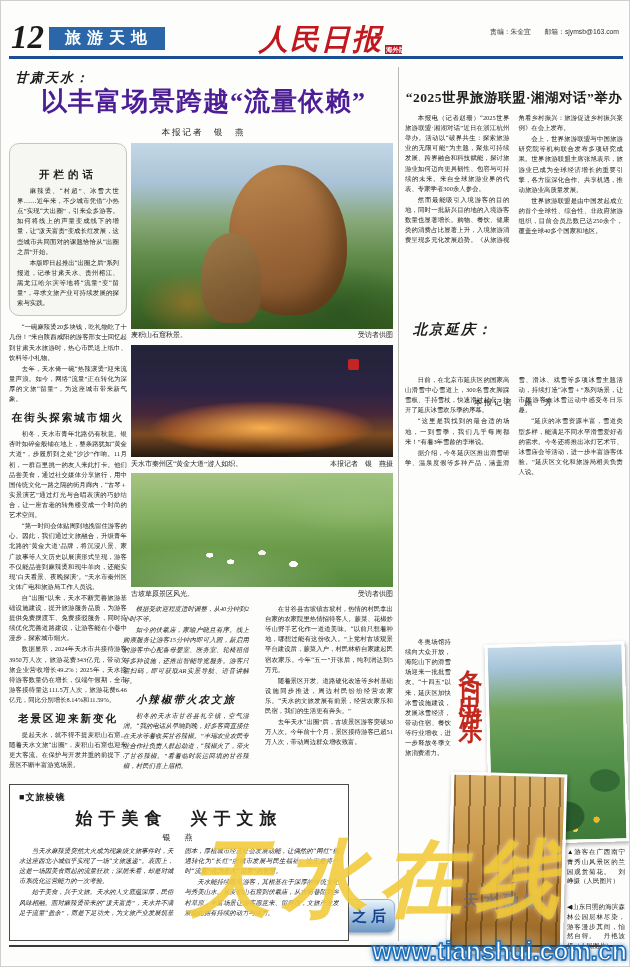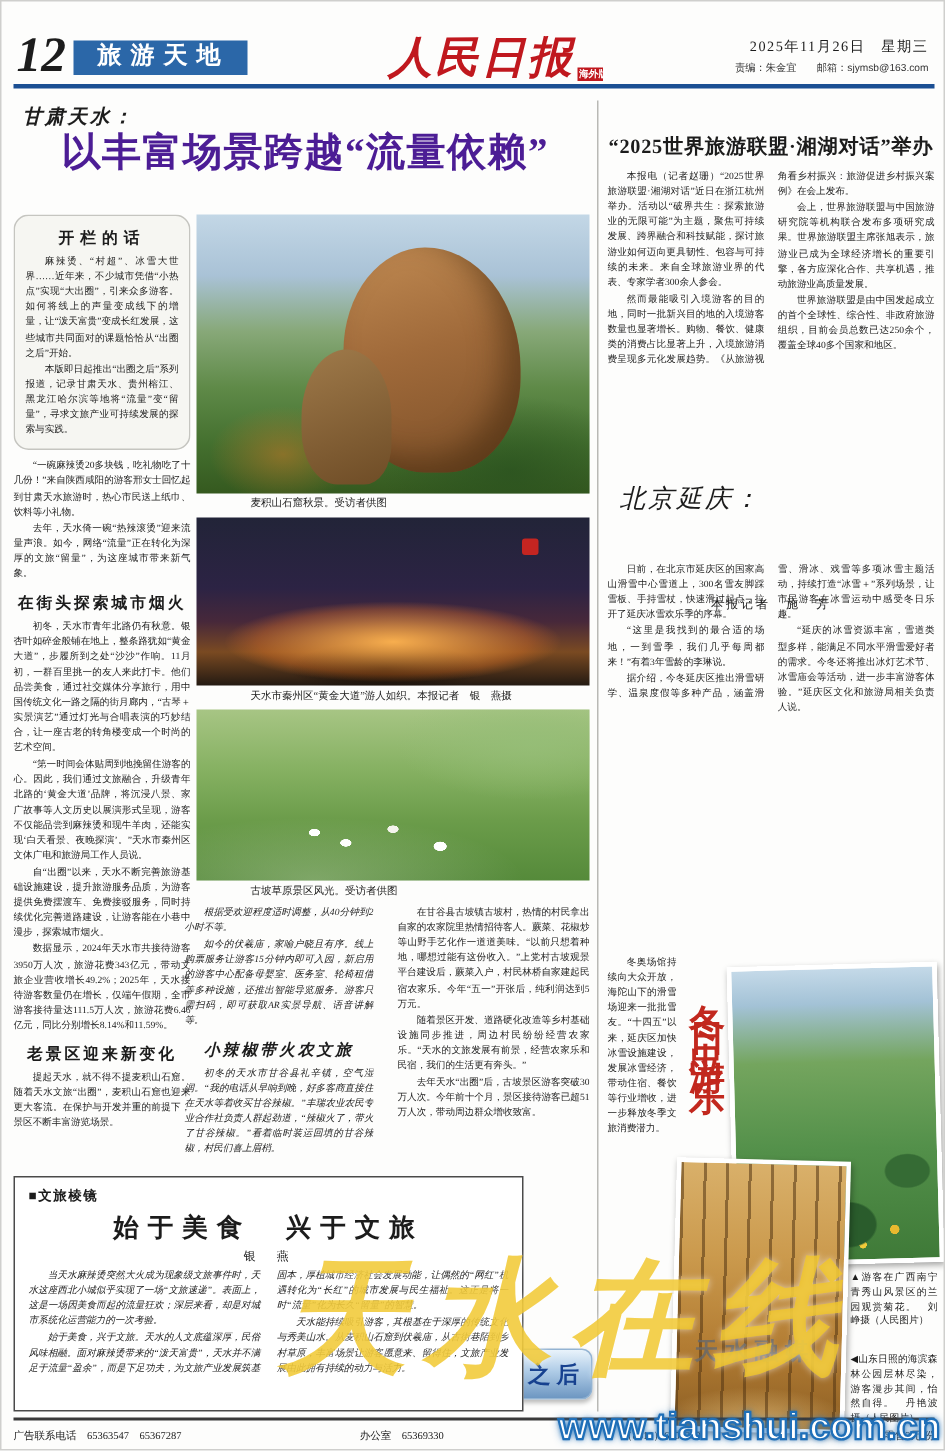--- a/index.html
+++ b/index.html
@@ -19,25 +19,25 @@
   .dateline .d2{font-size:6.8px;color:#333;font-family:"Liberation Sans",sans-serif;margin-top:2px;}
   .toprule{background:#1b4f93;height:3px;}
   
   .kicker{font-size:13px;font-weight:bold;font-style:italic;letter-spacing:2px;}
   .headline{color:#4c1d95;font-size:26px;font-weight:bold;text-align:center;letter-spacing:1px;line-height:1.15;}
   .byline{font-size:8.5px;text-align:center;letter-spacing:2px;}
   
   .bodytext p, p.para{font-size:6.4px;line-height:1.58;text-align:justify;text-indent:2em;margin:0 0 1px;}
   .col{overflow:hidden;}
   .subhead{font-size:10.5px;font-weight:bold;text-align:center;letter-spacing:2px;margin:7px 0 4px;}
-  .introbox{border:1px solid #c5c5c0;border-radius:10px;background:#f6f6f2;padding:8px 7px 6px;margin-bottom:6px;}
+  .introbox{border:1px solid #c5c5c0;border-radius:10px;background:#f6f6f2;padding:24px 7px 6px;margin-bottom:6px;}
   .introtitle{font-size:10.5px;font-weight:bold;text-align:center;letter-spacing:4px;margin:0 0 4px;}
   
   .ph{overflow:hidden;position:absolute;}
-  .caprow{position:absolute;display:flex;font-size:7px;line-height:1.2;margin-left:36px;}
+  .caprow{position:absolute;display:flex;justify-content:space-between;font-size:7px;line-height:1.2;}
   .photo1{background:
      radial-gradient(70px 46px at 22% 86%, rgba(196,120,40,.55), transparent 70%),
      radial-gradient(120px 70px at 80% 92%, rgba(40,80,30,.7), transparent 72%),
      linear-gradient(180deg,#c3d7e6 0%,#a9c2d6 22%,#87a878 42%,#5f8a48 62%,#44702f 82%,#35591f 100%);}
   .cliff{position:absolute;left:98px;top:22px;width:118px;height:150px;border-radius:46% 54% 42% 46%;
      background:linear-gradient(165deg,#c08a52 0%,#a06a3a 45%,#7c4f28 100%);box-shadow:inset -12px -10px 20px rgba(60,35,10,.5);}
   .cliff2{position:absolute;left:70px;top:90px;width:60px;height:90px;border-radius:50% 50% 30% 40%;
      background:linear-gradient(160deg,#9f7a4a,#6e4c26);}
   .photo2{background:
      radial-gradient(150px 36px at 50% 74%, rgba(255,180,80,.95), rgba(255,130,40,.3) 60%, transparent 75%),
@@ -62,21 +62,21 @@
   .comtext{column-count:2;column-gap:11px;height:92px;overflow:hidden;}
   .comtext p{font-style:italic;}
   
   .badge{background:linear-gradient(180deg,#e9f3fb 0%,#aecbe6 45%,#6e97c2 100%);
      border:1px solid #93b3d2;border-radius:7px;color:#17418f;font-weight:bold;font-size:15px;
      letter-spacing:4px;display:flex;align-items:center;justify-content:center;box-shadow:0 2px 3px rgba(0,0,0,.25);}
   
   .vdivider{width:1px;background:#b9b9b5;}
   .r-head1{font-size:13.5px;font-weight:bold;text-align:center;letter-spacing:0.5px;}
   .twocol{column-count:2;column-gap:9px;overflow:hidden;}
-  .r-kicker{font-size:17px;font-weight:normal;font-style:italic;letter-spacing:2px;}
+  .r-kicker{font-size:14px;font-weight:bold;font-style:italic;letter-spacing:2px;}
   .r-head2{font-size:17.5px;font-weight:bold;text-align:center;letter-spacing:3px;}
   .r-byline{font-size:8px;text-align:center;letter-spacing:2px;}
   .vtitle{writing-mode:vertical-rl;color:#c2281e;font-size:24px;font-weight:bold;letter-spacing:12px;line-height:1.1;}
   .fphoto{border:3px solid #fff;box-shadow:1px 2px 4px rgba(0,0,0,.35);position:absolute;overflow:hidden;}
   .topiary{background:
      radial-gradient(26px 20px at 20% 78%, #2f6330 0 60%, transparent 65%),
      radial-gradient(30px 24px at 55% 88%, #2a5c2c 0 60%, transparent 65%),
      radial-gradient(24px 18px at 85% 70%, #356b34 0 60%, transparent 65%),
      radial-gradient(4px 4px at 30% 92%, #f2ca3a 0 60%, transparent 65%),
      radial-gradient(4px 4px at 62% 95%, #f2ca3a 0 60%, transparent 65%),
@@ -101,27 +101,27 @@
 <body>
 
 <div class="page">
 
   <div class="abs pageno" style="left:10px;top:20px;">12</div>
   <div class="abs sectionbox" style="left:48px;top:26px;">旅游天地</div>
   <div class="abs masthead" style="left:258px;top:24px;">
     <span>人民日报</span><span class="mastbadge">海外版</span>
   </div>
   <div class="abs dateline" style="right:10px;top:24px;width:230px;">
-    <div class="d1">2025年11月26日　星期三</div>
     <div class="d2">责编：朱金宜　　邮箱：sjymsb@163.com</div>
   </div>
   <div class="abs toprule" style="left:8px;top:55px;width:614px;"></div>
 
   <div class="abs kicker" style="left:14px;top:68px;">甘肃天水：</div>
   <div class="abs headline" style="left:10px;top:86px;width:385px;">以丰富场景跨越“流量依赖”</div>
+  <div class="abs byline" style="left:10px;top:126px;width:385px;">本报记者　银　燕</div>
 
   <div class="abs col bodytext" style="left:8px;top:142px;width:118px;height:639px;">
     <div class="introbox">
       <div class="introtitle">开栏的话</div>
       <div>
           <p class="para">麻辣烫、“村超”、冰雪大世界……近年来，不少城市凭借“小热点”实现“大出圈”，引来众多游客。如何将线上的声量变成线下的增量，让“泼天富贵”变成长红发展，这些城市共同面对的课题恰恰从“出圈之后”开始。</p>
           <p class="para">本版即日起推出“出圈之后”系列报道，记录甘肃天水、贵州榕江、黑龙江哈尔滨等地将“流量”变“留量”，寻求文旅产业可持续发展的探索与实践。</p>
         </div>
     </div>
     <div>
@@ -219,24 +219,18 @@
 
   <div class="abs vtitle" style="left:456px;top:650px;height:180px;">冬日出游乐</div>
   <div class="fphoto topiary" style="left:486px;top:642px;width:134px;height:194px;transform:rotate(-1.5deg);"></div>
   <div class="fphoto autumn" style="left:448px;top:772px;width:110px;height:176px;transform:rotate(1.5deg);"></div>
   <div class="abs" style="left:566px;top:846px;width:58px;">
     <div class="fcap">▲游客在广西南宁青秀山风景区的兰园观赏菊花。　刘　峥摄（人民图片）</div>
     <div class="fcap">◀山东日照的海滨森林公园层林尽染，游客漫步其间，怡然自得。　丹艳波摄（人民图片）</div>
   </div>
 
   <div class="abs footrule" style="left:8px;top:944px;width:614px;"></div>
-  <div class="abs footrow" style="left:8px;top:951px;width:614px;">
-      <span>广告联系电话　65363547　65367287</span>
-      <span>办公室　65369330</span>
-      <span>（8610）65002109</span>
-      <span>零售3元/份</span>
-    </div>
 
   <div class="abs wm-mid" style="left:462px;top:890px;z-index:5;">天水融媒</div>
   <div class="abs wm-hanzi" style="left:186px;top:837px;z-index:6;text-align:right;">天水在线</div>
   <div class="abs wm-url" style="right:2px;bottom:0px;z-index:7;">www.tianshui.com.cn</div>
 
 </div>
 
 </body></html>

